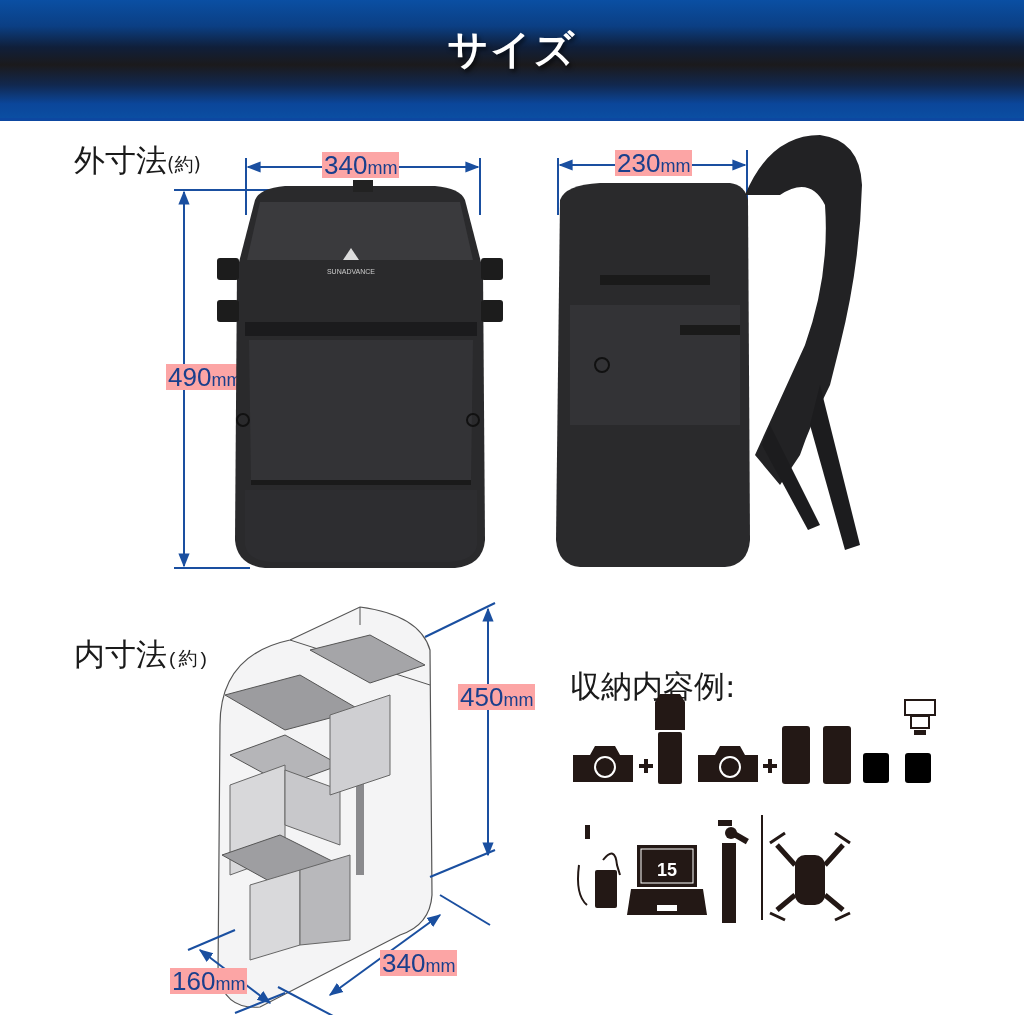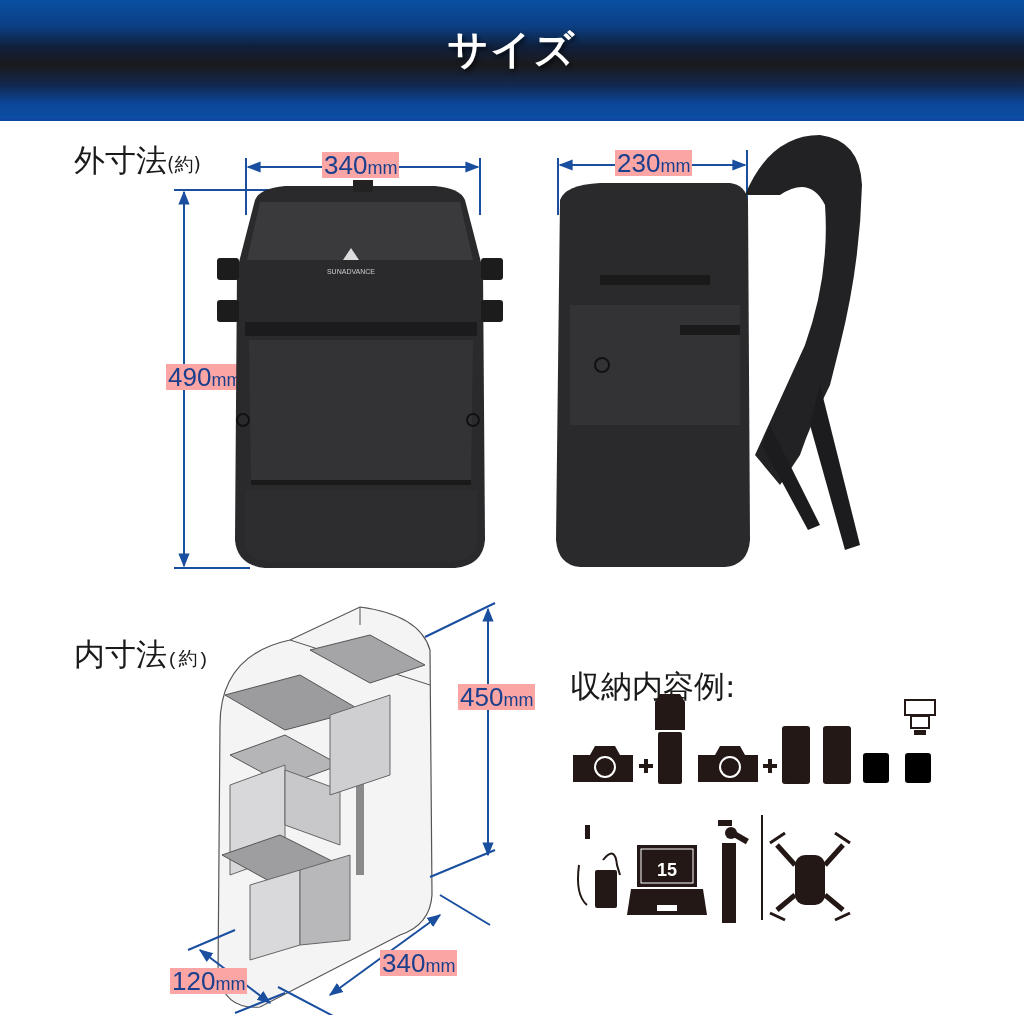--- a/index.html
+++ b/index.html
@@ -124,21 +124,21 @@
   </defs>
 </svg>
 
 <div class="dim" style="left:448px;top:684px;margin-left:10px;">
   <span>450</span><span class="unit">mm</span>
 </div>
 <div class="dim" style="left:380px;top:950px;">
   <span>340</span><span class="unit">mm</span>
 </div>
 <div class="dim" style="left:170px;top:968px;">
-  <span>120</span><span class="unit">mm</span>
+  <span>160</span><span class="unit">mm</span>
 </div>
 
 <div class="section-label" style="left:570px;top:634px;margin-top:32px;">収納内容例:</div>
 
 <svg class="abs" style="left:565px;top:690px" width="400" height="100" viewBox="0 0 400 100">
   <g fill="#231815">
     <path d="M8,65 L8,92 L68,92 L68,65 L55,65 L50,56 L30,56 L25,65 Z"></path>
     <circle cx="40" cy="77" r="10" fill="none" stroke="#fff" stroke-width="2"></circle>
   </g>
   <g fill="#231815">

